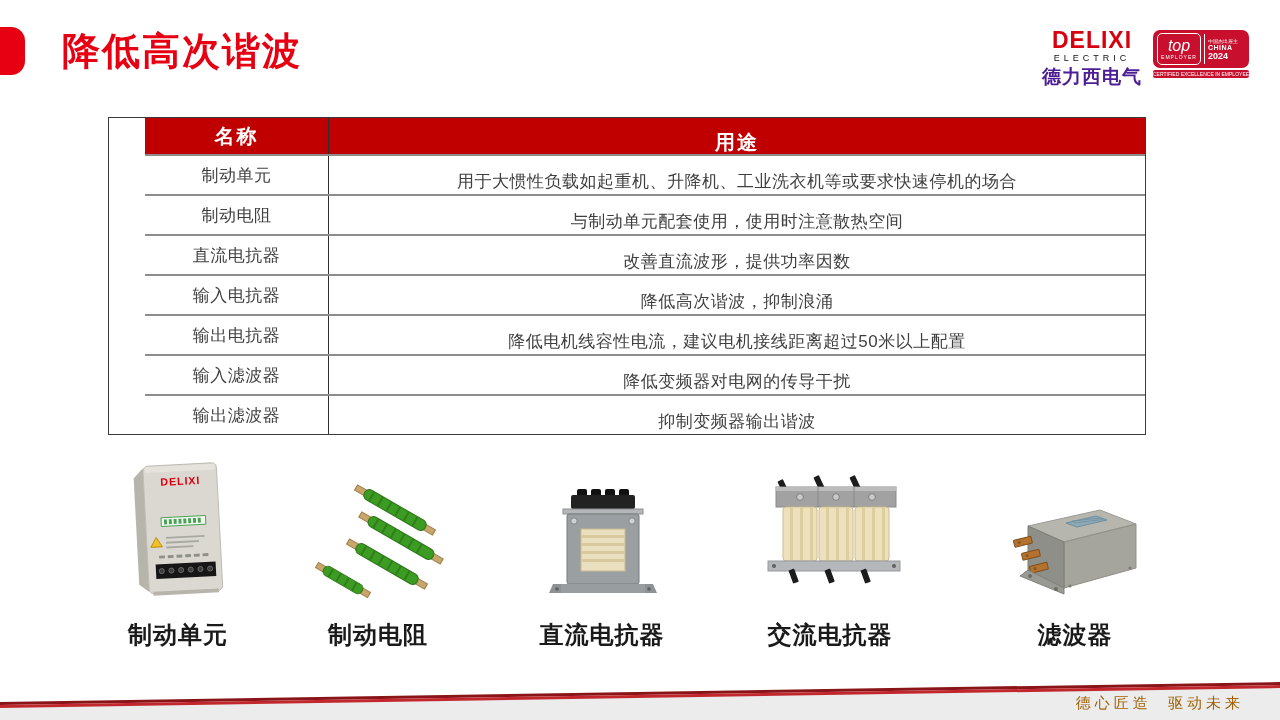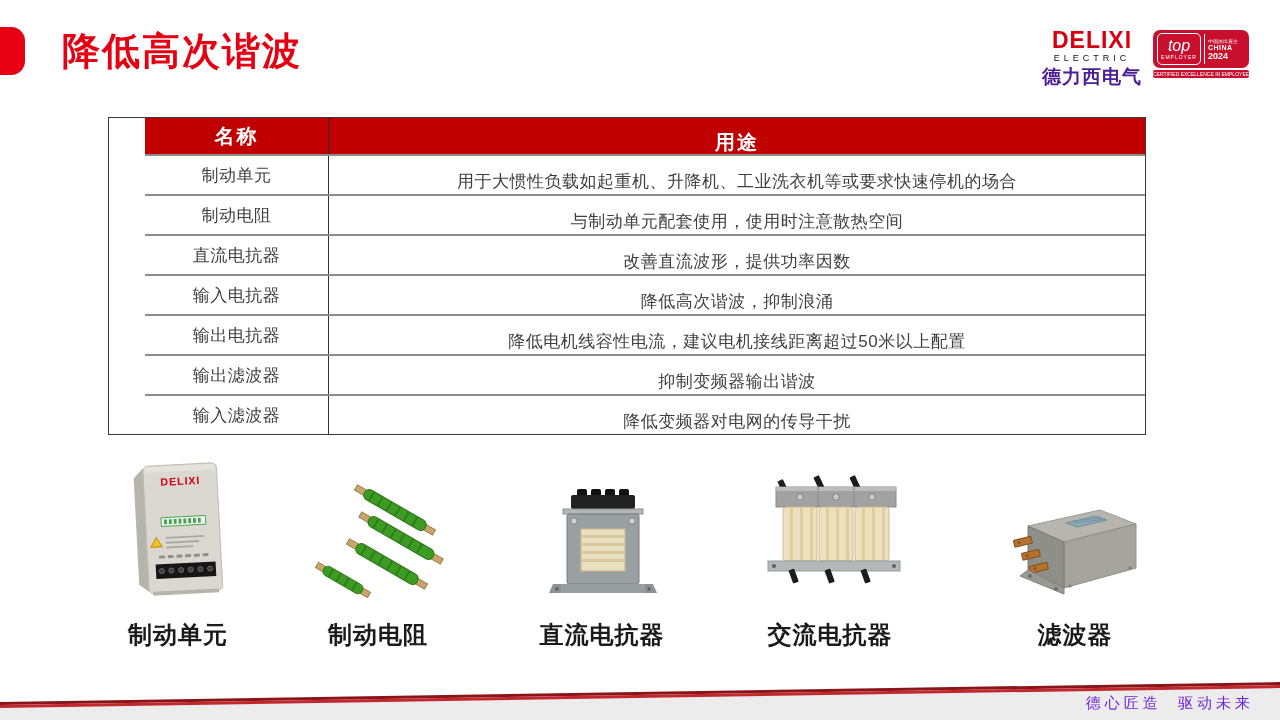--- a/index.html
+++ b/index.html
@@ -65,22 +65,22 @@
   .product-img { height:150px; display:flex; align-items:flex-end; justify-content:center; }
   .product-caption { margin-top:14px; font-size:24px; font-weight:bold; color:#1a1a1a; letter-spacing:1px; }
   .p1 { left:118px; width:120px; }
   .p2 { left:300px; width:156px; }
   .p3 { left:527px; width:150px; }
   .p4 { left:748px; width:164px; }
   .p5 { left:998px; width:154px; }
   
   .footer-band { position:absolute; left:0; bottom:0; width:1280px; height:40px; display:block; }
   .slogan {
-    position:absolute; right:26px; top:694px;
-    color:#6d28d9; font-size:15px; letter-spacing:4px; white-space:pre;
+    position:absolute; right:36px; top:694px;
+    color:#a16207; font-size:15px; letter-spacing:4px; white-space:pre;
   }
 </style>
 </head>
 <body>
 
 <div class="slide">
 
   <div class="accent-bar"></div>
   <div class="page-title">降低高次谐波</div>
 
@@ -125,26 +125,26 @@
     </div>
     <div class="t-row">
       <div class="cell-name">输入电抗器</div>
       <div class="cell-usage">降低高次谐波，抑制浪涌</div>
     </div>
     <div class="t-row">
       <div class="cell-name">输出电抗器</div>
       <div class="cell-usage">降低电机线容性电流，建议电机接线距离超过50米以上配置</div>
     </div>
     <div class="t-row">
+      <div class="cell-name">输入滤波器</div>
+      <div class="cell-usage">降低变频器对电网的传导干扰</div>
+    </div>
+    <div class="t-row">
       <div class="cell-name">输出滤波器</div>
       <div class="cell-usage">抑制变频器输出谐波</div>
-    </div>
-    <div class="t-row">
-      <div class="cell-name">输入滤波器</div>
-      <div class="cell-usage">降低变频器对电网的传导干扰</div>
     </div>
   </div>
 
   <figure class="product p1">
     <div class="product-img">
       <svg width="115" height="150" viewBox="0 0 115 155">
         <g transform="rotate(-3 57 77)">
           <polygon points="14,22 24,12 24,140 14,132" fill="#b7b4ab"></polygon>
           <rect x="24" y="10" width="76" height="132" rx="5" fill="#dbd8d1" stroke="#bdbab2"></rect>
           <rect x="26" y="11" width="72" height="6" fill="#e6e3dc"></rect>

